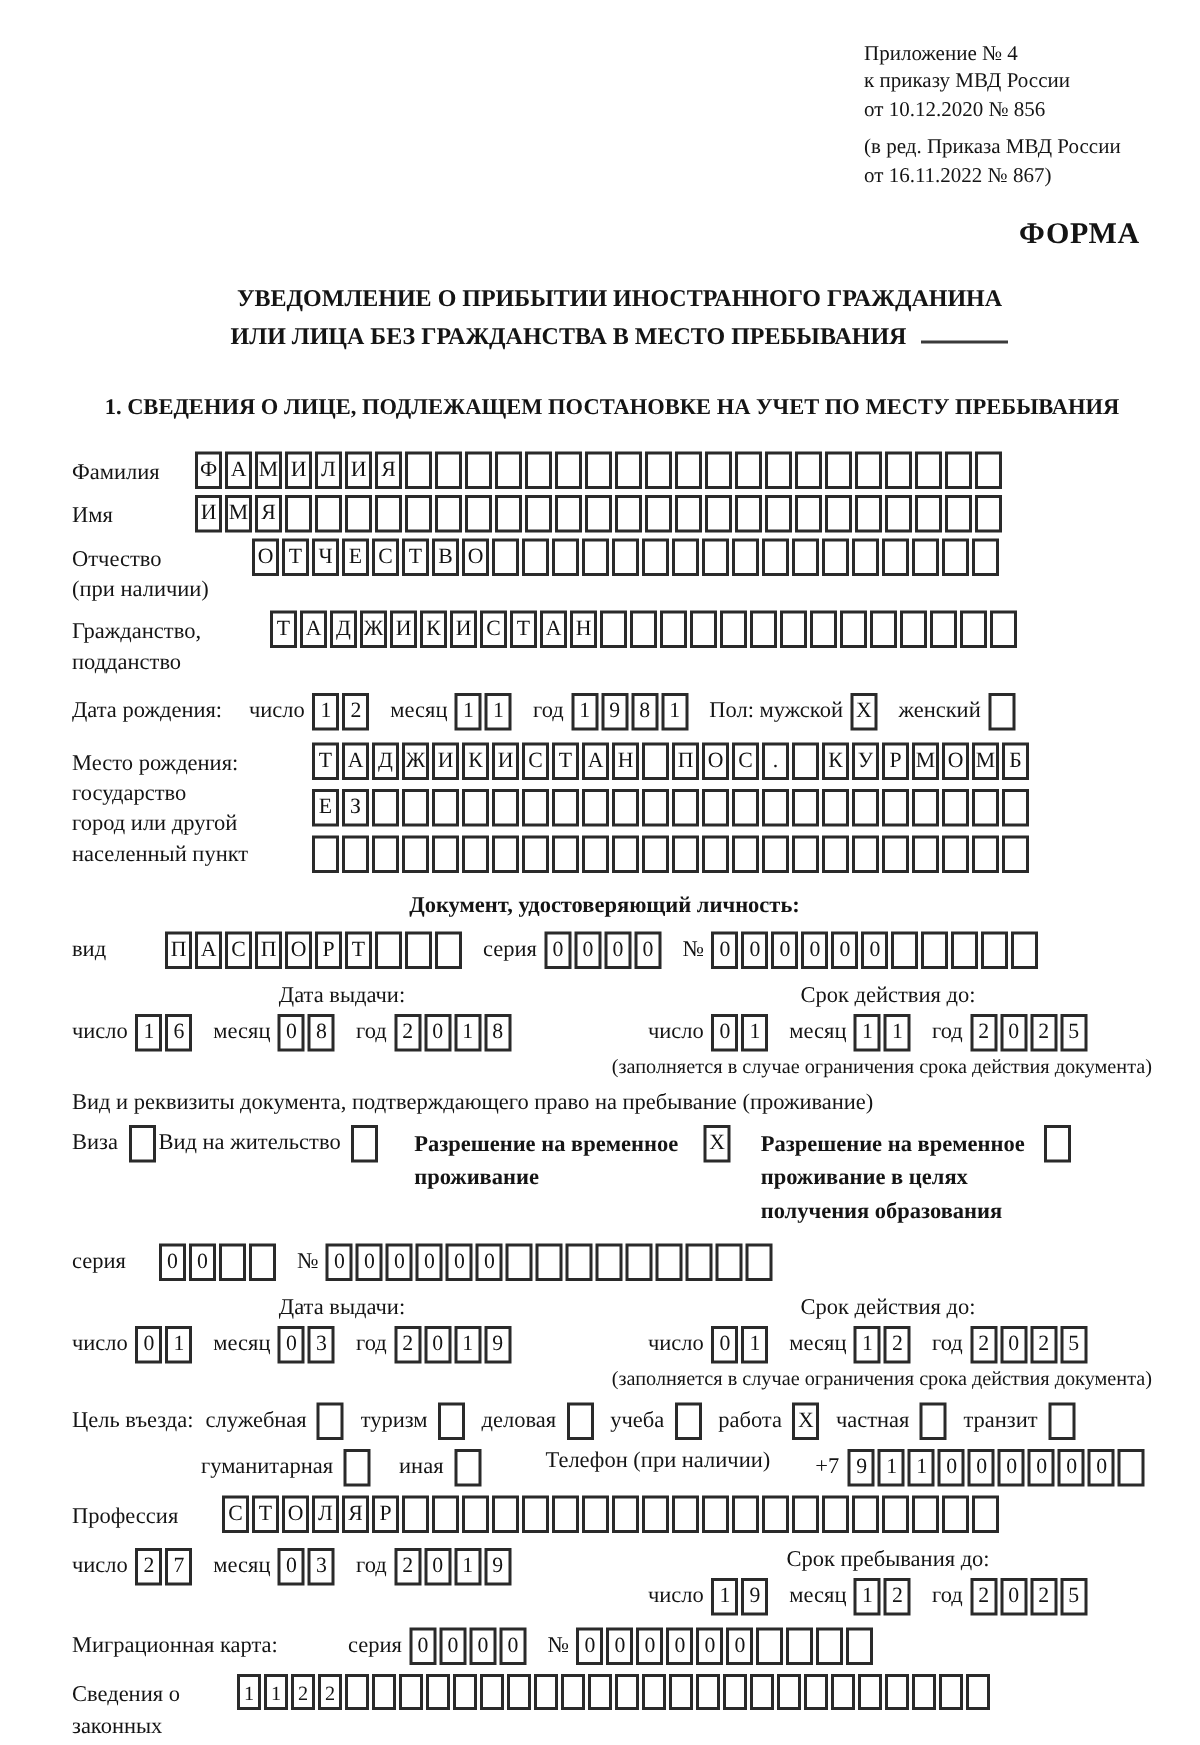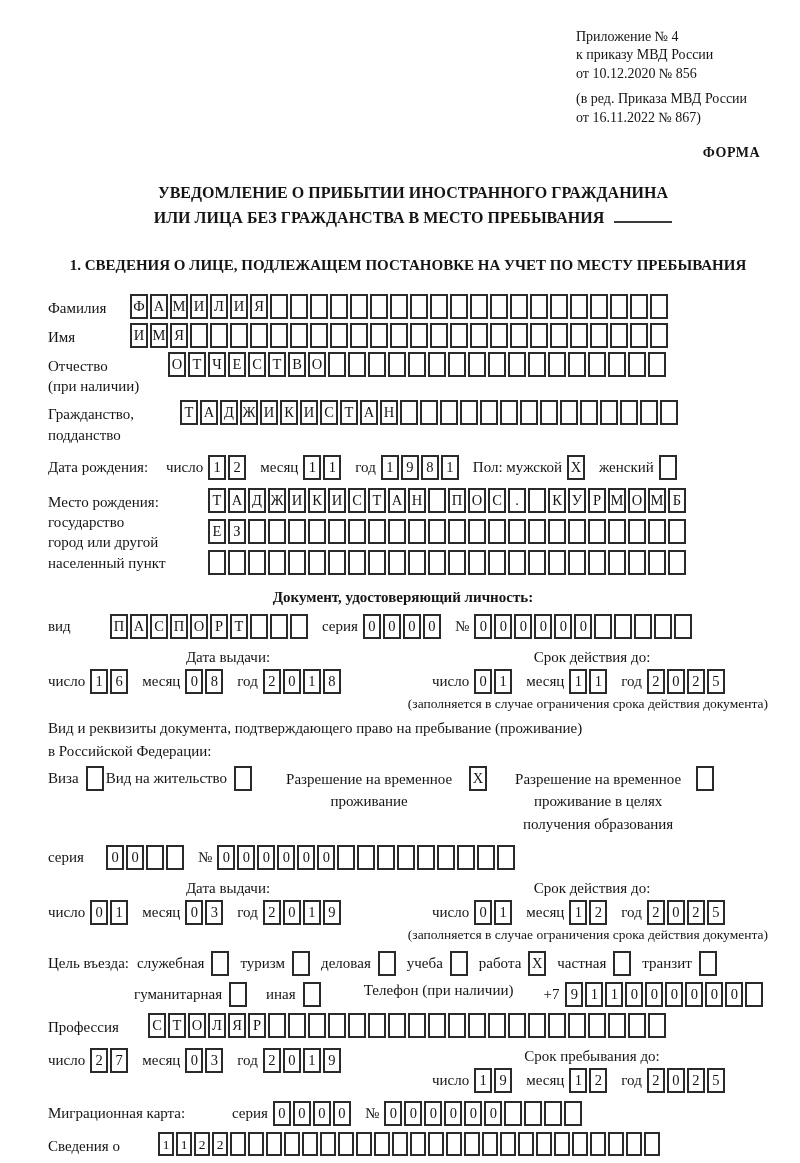--- a/index.html
+++ b/index.html
@@ -4,21 +4,21 @@
 <style>
   * { box-sizing: border-box; }
   html,body { margin:0; padding:0; background:#ffffff; }
   .page {
     width:800px; height:1163px; margin:0 auto; background:#fff; color:#141414;
     font-family:"Liberation Serif", serif; font-size:15px;
     padding:28px 22px 10px 48px; overflow:hidden; position:relative;
   }
   .appendix { margin-left:528px; line-height:1.32; font-size:14px; }
   .appendix .gap { height:7px; }
-  .forma { text-align:right; font-weight:bold; font-size:14px; margin:18px 18px 20px 0; letter-spacing:.5px; }
+  .forma { text-align:right; font-weight:bold; font-size:20px; margin:18px 18px 20px 0; letter-spacing:.5px; }
   .title { text-align:center; font-weight:bold; font-size:16px; line-height:1.55; }
   .blank-line { display:inline-block; width:58px; border-bottom:2px solid #3a3a3a; height:14px; margin-left:10px; }
   .sec-heading { text-align:center; font-weight:bold; font-size:15px; margin:26px 0 20px -10px; }
 
   .row { display:flex; align-items:flex-start; margin-bottom:4px; }
   .lbl { flex:none; padding-top:4px; line-height:1.35; }
   .boxes { display:flex; flex-wrap:nowrap; }
   .cbox {
     flex:none; width:18px; height:25px; border:2px solid #2a2a2a; margin-right:2px;
     text-align:center; line-height:21px; font-size:14.5px; background:#fff;
@@ -35,21 +35,21 @@
 
   .dates-block { display:flex; margin-top:10px; }
   .date-col { width:360px; }
   .date-col.right { width:320px; margin-left:24px; }
   .date-heading { text-align:center; margin-bottom:3px; }
   .date-fields { display:flex; align-items:center; }
   .note { text-align:right; font-size:13.5px; margin:2px 10px 8px 0; }
 
   .opt { display:flex; align-items:flex-start; }
   .opt .olbl { margin-right:7px; padding-top:4px; }
-  .opt .centered { text-align:center; line-height:1.5; padding-top:2px; }
+  .opt .centered { line-height:1.5; padding-top:2px;font-weight:bold; }
 
   .visa-row { display:flex; align-items:flex-start; margin:6px 0 10px; }
   .purpose-row { display:flex; align-items:flex-start; flex-wrap:nowrap; margin-bottom:6px; }
   .purpose-row .opt { margin-right:9px; }
   .indent2 { margin-left:86px; }
 
   .rep-block { display:flex; align-items:flex-start; margin-top:6px; }
 </style>
 </head>
 <body>
@@ -409,21 +409,20 @@
             <span class="cbox">0</span>
             <span class="cbox">2</span>
             <span class="cbox">5</span>
           </span>
       </div>
     </div>
   </div>
   <div class="note">(заполняется в случае ограничения срока действия документа)</div>
 
   <div style="margin-top:6px">Вид и реквизиты документа, подтверждающего право на пребывание (проживание)</div>
-  <div style="margin-top:6px">в Российской Федерации:</div>
 
   <div class="visa-row">
     <div class="opt">
       <span class="olbl">Виза</span>
       <span class="boxes">
           <span class="cbox"></span>
         </span>
     </div>
     <div class="opt" style="">
       <span class="olbl">Вид на жительство</span>

